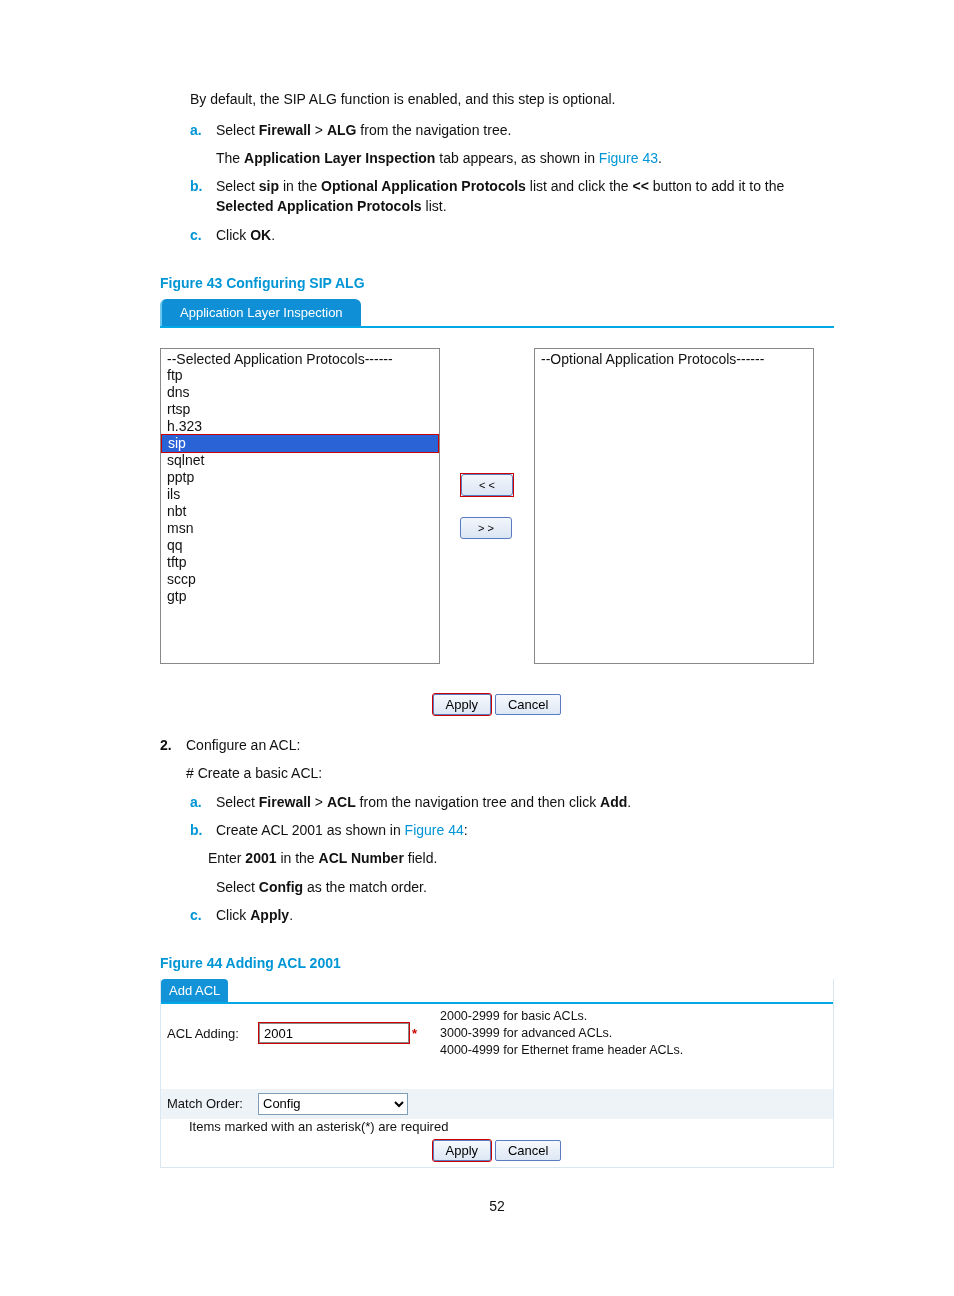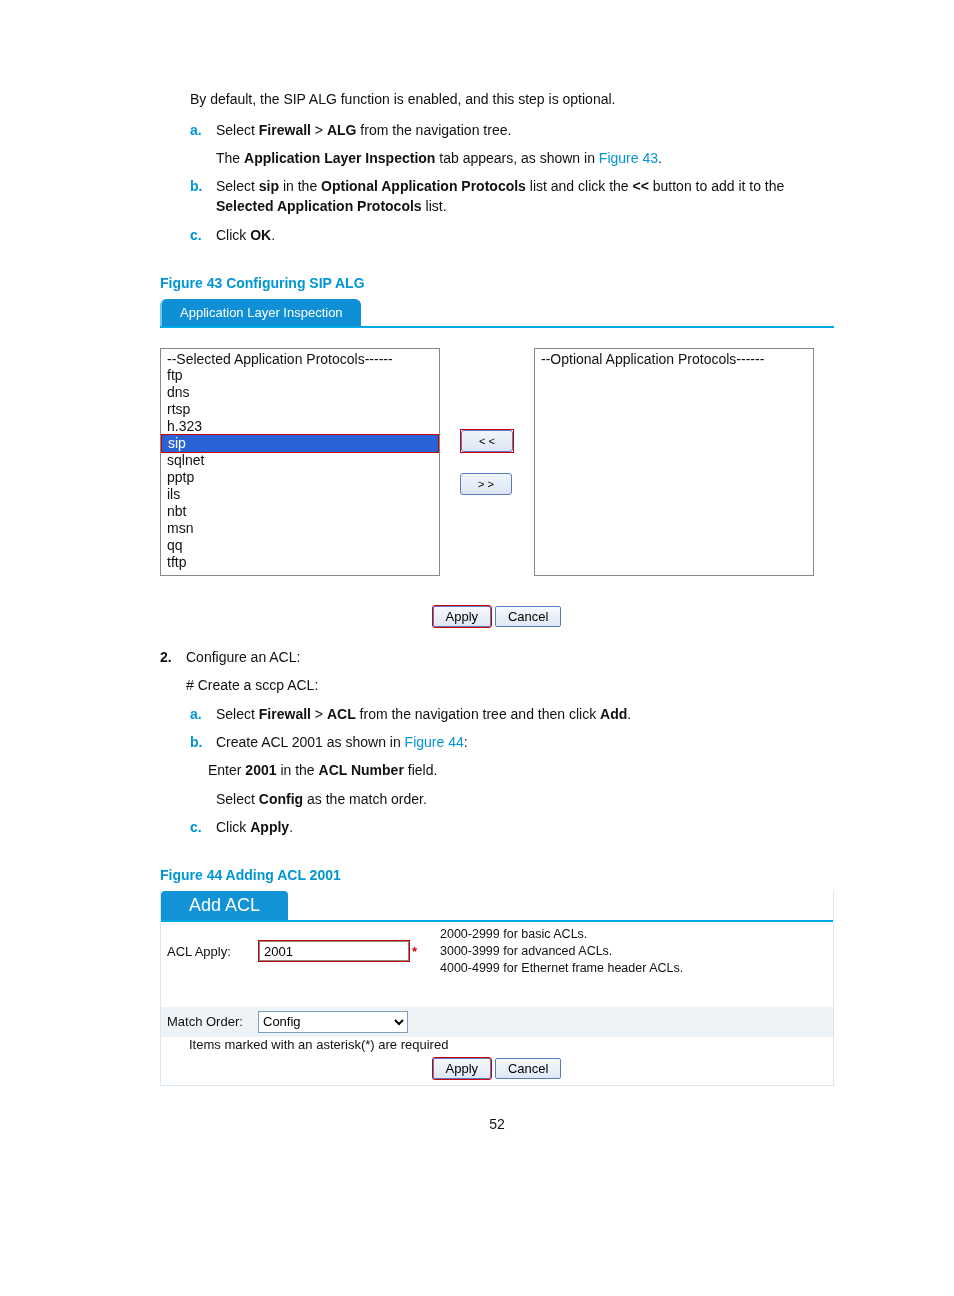--- a/index.html
+++ b/index.html
@@ -43,21 +43,21 @@
     border-left: 2px solid #6cc7ec;
   }
   .fig43-body {
     display: flex;
     margin-top: 20px;
     gap: 20px;
   }
   .listbox {
     border: 1px solid #888;
     width: 280px;
-    height: 228px;
+    height: 316px;
     box-sizing: border-box;
     font-family: Arial, sans-serif;
     font-size: 14px;
     overflow: hidden;
   }
   .listbox .hdr { padding: 2px 6px 0 6px; }
   .listbox .row { padding: 0 6px; line-height: 17px; }
   .listbox .row.sel { background: #2a63d6; color: #fff; border: 1px solid #c00; margin: -1px 0; }
   .movebtns { display:flex; flex-direction:column; gap:20px; justify-content:center; }
   .movebtns button {
@@ -80,22 +80,22 @@
 
   
   .fig44 { margin: 6px 0 10px 0; border:1px solid #d9e7f2; border-top:none; }
   .tabstrip2 {
     border-bottom: 2px solid #00a8e6;
     display: flex;
   }
   .tabstrip2 .tab {
     background: linear-gradient(#1293d8,#1293d8);
     color: #fff;
-    padding: 4px 28px;
-    font-size: 18px;
+    padding: 4px 8px;
+    font-size: 13px;
     border-top-left-radius: 4px;
     border-top-right-radius: 4px;
   }
   .frow { display:flex; align-items:center; font-size:13px; }
   .frow .lbl { width: 85px; padding: 6px 0 6px 6px; }
   .frow .ctl { width: 170px; padding: 4px 6px; }
   .frow .hint { flex:1; padding: 4px 6px; font-size: 12.5px; line-height: 1.35; }
   .frow input[type=text] {
     width: 140px; height: 18px; border:1px solid #888; font-size:13px; padding:0 4px;
   }
@@ -184,21 +184,21 @@
       <button class="btn">Cancel</button>
     </div>
   </div>
 
   <div class="ol-item" style="margin-left:0;">
     <div class="ol-marker-num">2.</div>
     <div class="ol-body">
       <div>Configure an ACL:</div>
     </div>
   </div>
-  <div class="ol-body-sub" style="margin-left:26px;"># Create a sccp ACL:</div>
+  <div class="ol-body-sub" style="margin-left:26px;"># Create a basic ACL:</div>
 
   <div class="ol-item">
     <div class="ol-marker">a.</div>
     <div class="ol-body">
       <span>Select </span><span class="bold">Firewall</span><span> &gt; </span><span class="bold">ACL</span><span> from the navigation tree and then click </span><span class="bold">Add</span><span>.</span>
     </div>
   </div>
 
   <div class="ol-item">
     <div class="ol-marker">b.</div>
@@ -221,21 +221,21 @@
   </div>
 
   <div class="figcap">Figure 44 Adding ACL 2001</div>
 
   <div class="fig44">
     <div class="tabstrip2">
       <div class="tab">Add ACL</div>
     </div>
 
     <div class="frow">
-      <div class="lbl">ACL Apply:</div>
+      <div class="lbl">ACL Adding:</div>
       <div class="ctl">
         <span class="reqwrap"><input type="text" value="2001" style=""></span><span class="asterisk">*</span>
       </div>
       <div class="hint">
         <span>2000-2999 for basic ACLs.</span><br>
         <span>3000-3999 for advanced ACLs.</span><br>
         <span>4000-4999 for Ethernet frame header ACLs.</span>
       </div>
     </div>
 

